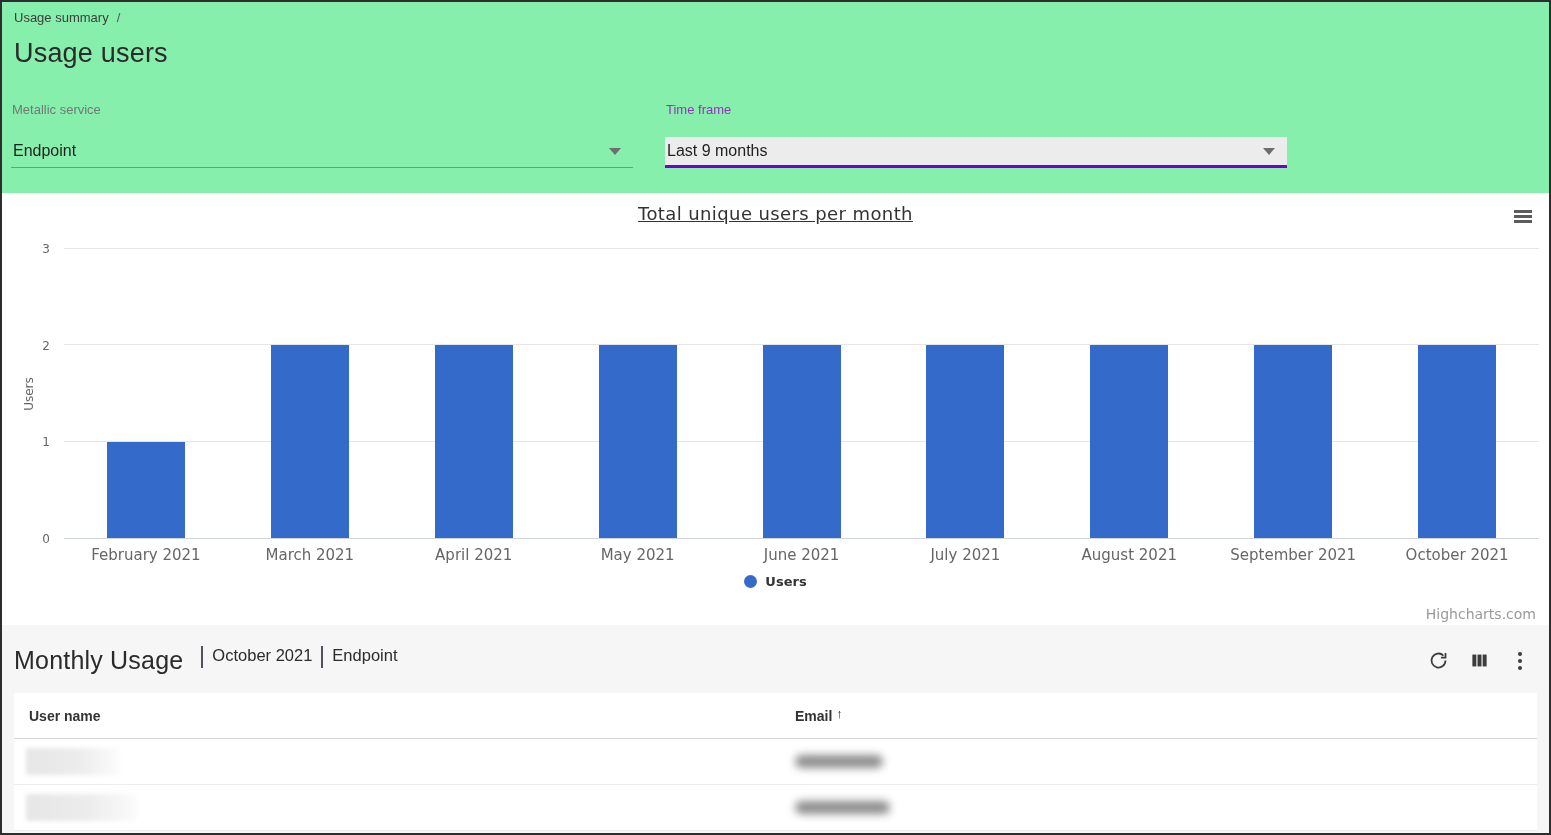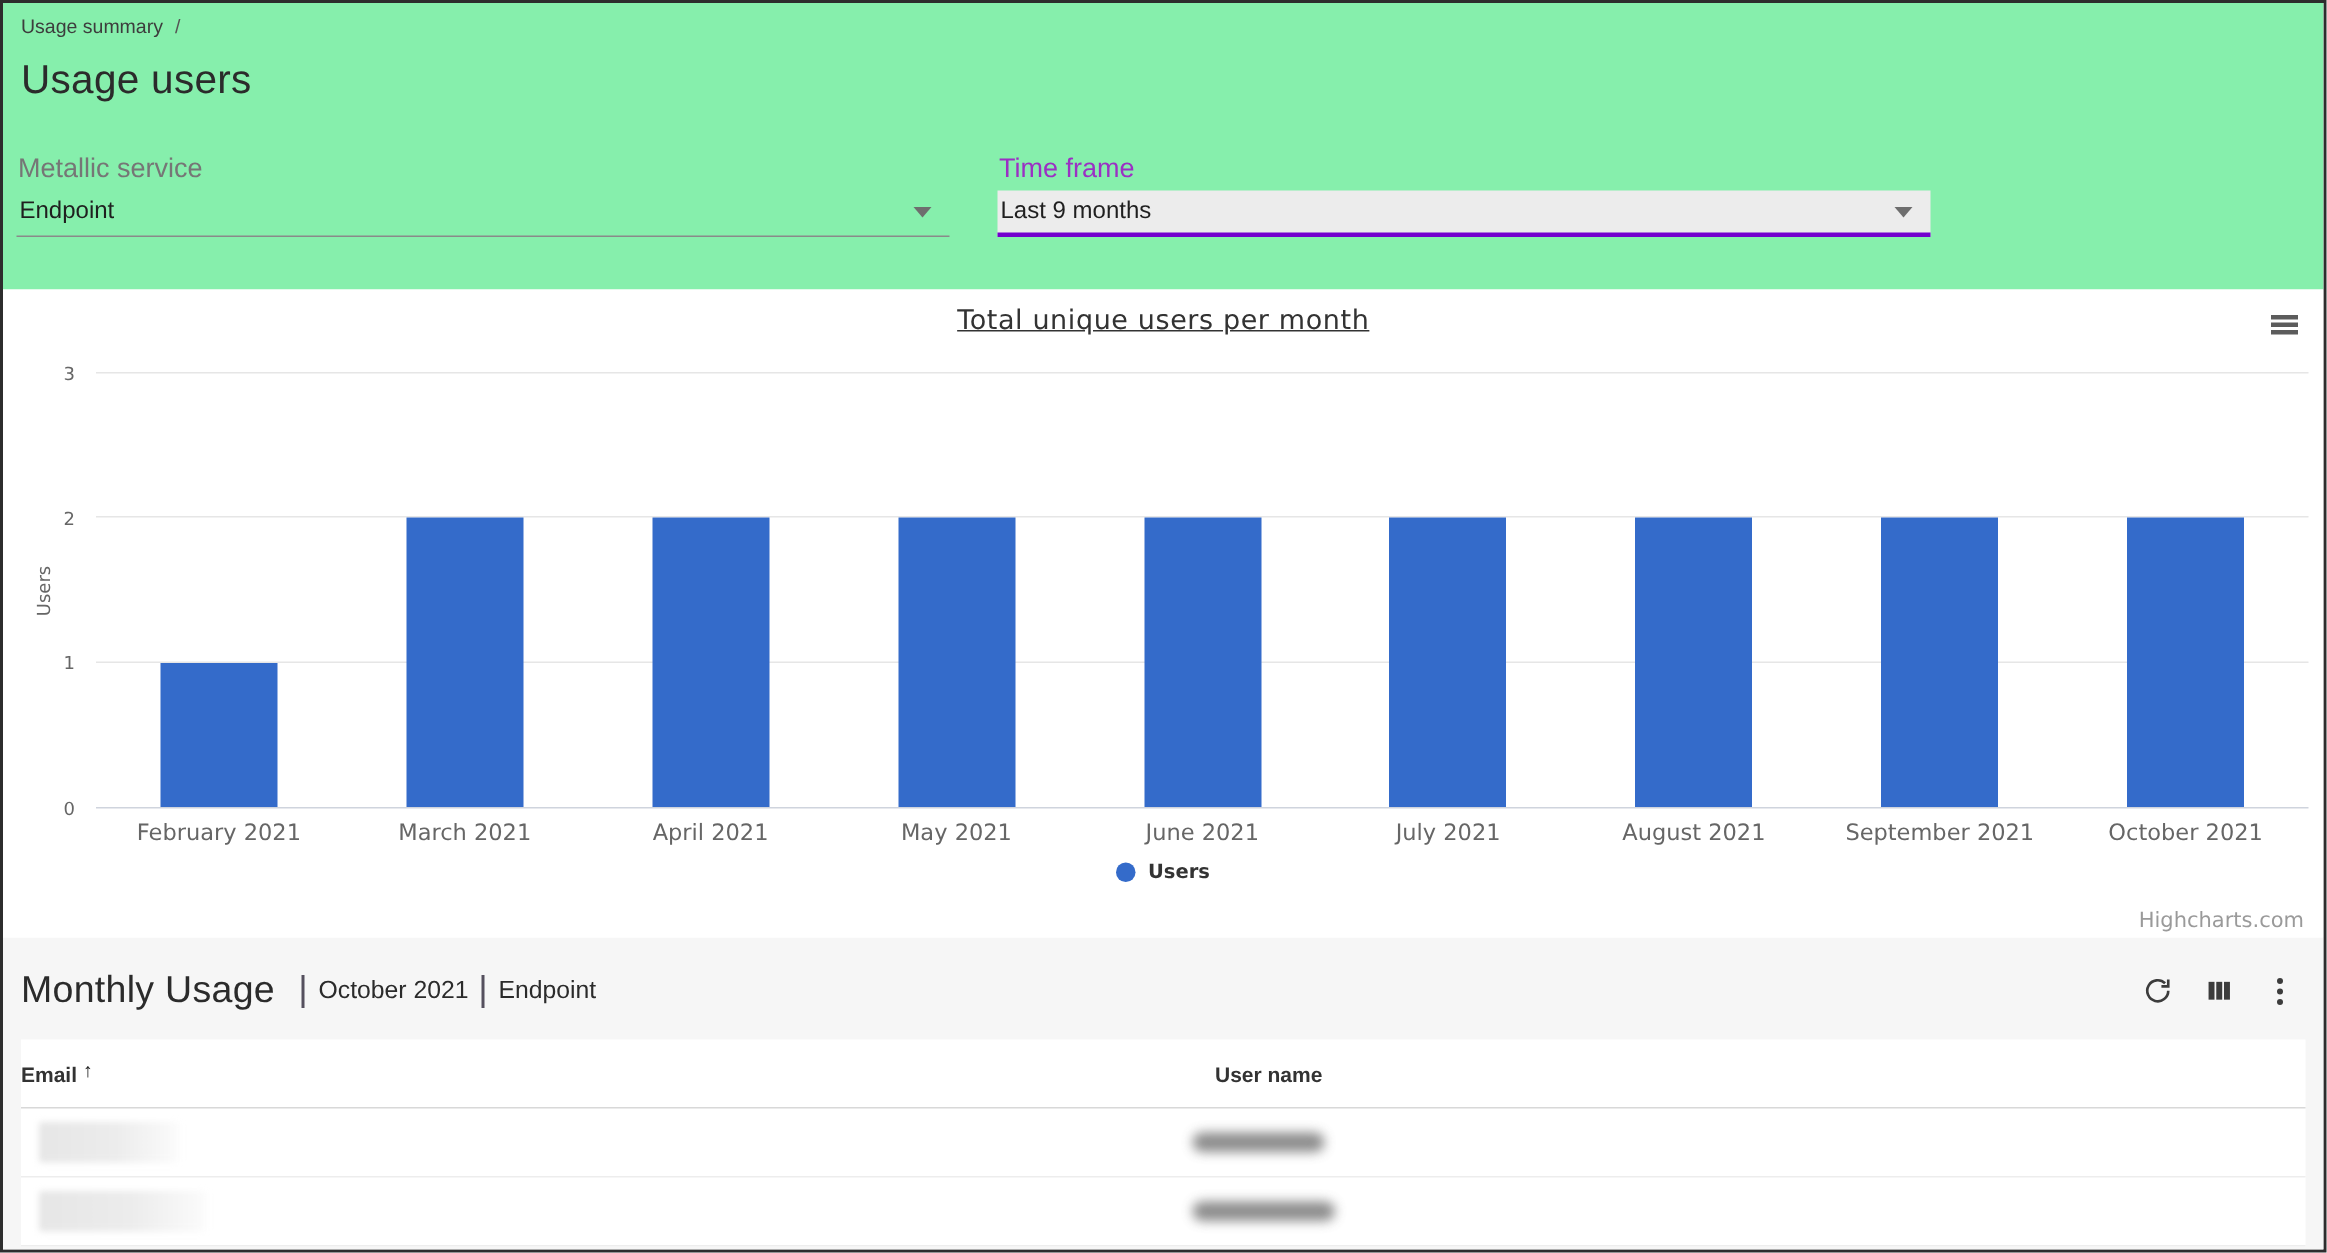--- a/index.html
+++ b/index.html
@@ -17,21 +17,21 @@
 
   
   .header-section { height: 191px; background: #86efac; padding: 8px 14px 0 12px; }
   .breadcrumb { font-size: 13px; color: #3d3d3d; display: flex; gap: 8px; align-items: baseline; }
   .breadcrumb .crumb { cursor: pointer; }
   .breadcrumb .crumb-sep { color: #555; }
   .page-title { font-size: 27px; font-weight: 400; color: #2b2b2b; margin-top: 13px; letter-spacing: .2px; }
 
   .filters { display: flex; margin-top: 33px; gap: 32px; margin-left: -3px; }
   .select { width: 622px; cursor: pointer; }
-  .select-label { font-size: 18px; color: #767676; margin-bottom: 4px; padding-left: 1px; }
+  .select-label { font-size: 13px; color: #767676; margin-bottom: 20px; padding-left: 1px; }
   .select-value-row { display: flex; align-items: center; justify-content: space-between;
     height: 31px; border-bottom: 1px solid #8a8a8a; padding: 0 12px 2px 2px; }
   .select-value { font-size: 16px; color: #1f1f1f; }
   .caret { width: 0; height: 0; border-left: 6px solid transparent; border-right: 6px solid transparent;
     border-top: 7px solid #6e6e6e; }
   .select.focused .select-label { color: var(--accent-purple); }
   .select.focused .select-value-row { background: #ececec; border-bottom: 3px solid var(--accent-underline); padding-bottom: 0; }
 
   
   .chart-section { position: relative; height: 432px; background: #fff;
@@ -60,21 +60,21 @@
   .xlabel { flex: 1; text-align: center; font-size: 15px; color: #666; }
 
   .legend { position: absolute; left: 0; right: 0; top: 381px; display: flex; justify-content: center;
     align-items: center; gap: 8px; cursor: pointer; }
   .legend-dot { width: 13px; height: 13px; border-radius: 50%; background: var(--bar-blue); }
   .legend-label { font-size: 13px; font-weight: 700; color: #333; }
   .credit { position: absolute; right: 13px; top: 413px; font-size: 14px; color: #9a9a9a; cursor: pointer; }
 
   
   .monthly { height: 208px; background: #f6f6f6; }
-  .m-header { display: flex; align-items: center; margin: 0 16px 18px 12px; padding-top: 21px; }
+  .m-header { display: flex; margin: 0 16px 18px 12px; padding-top: 21px; }
   .m-title { font-size: 25px; font-weight: 500; color: #2b2b2b; letter-spacing: .2px; }
   .pipe { width: 2px; height: 22px; background: #55505e; margin: 0 9px; }
   .pipe.first { margin-left: 18px; }
   .m-sub { font-size: 16.5px; color: #2b2b2b; }
   .m-actions { margin-left: auto; display: flex; align-items: center; gap: 15px; }
   .icon-btn { background: none; border: none; width: 26px; height: 26px; display: flex;
     align-items: center; justify-content: center; cursor: pointer; }
   .kebab { display: flex; flex-direction: column; gap: 3px; }
   .kebab i { width: 4px; height: 4px; border-radius: 50%; background: #3c3c3c; }
 
@@ -220,25 +220,25 @@
         <button class="icon-btn kebab" title="More options">
           <i></i>
             <i></i>
             <i></i>
         </button>
       </div>
     </div>
 
     <div class="table-card">
       <div class="thead">
+        <div class="th">User name</div>
         <div class="th email">
           <span>Email</span>
           <span class="sort-arrow">↑</span>
         </div>
-        <div class="th">User name</div>
       </div>
       <div>
           <div class="trow">
             <div class="tcell">
               <div class="blur-name"></div>
             </div>
             <div class="tcell">
               <div class="blur-email"></div>
             </div>
           </div>

